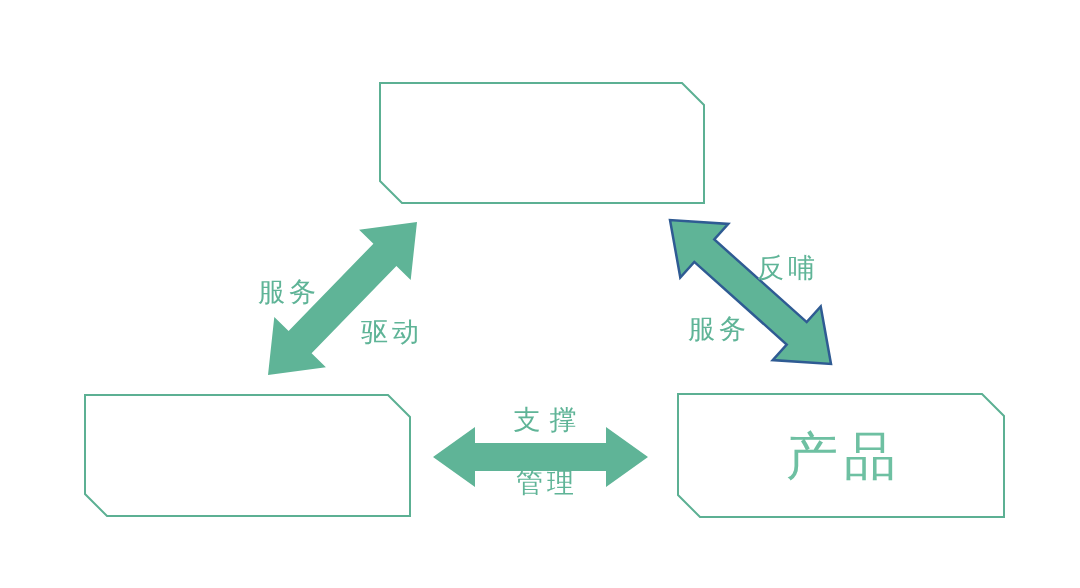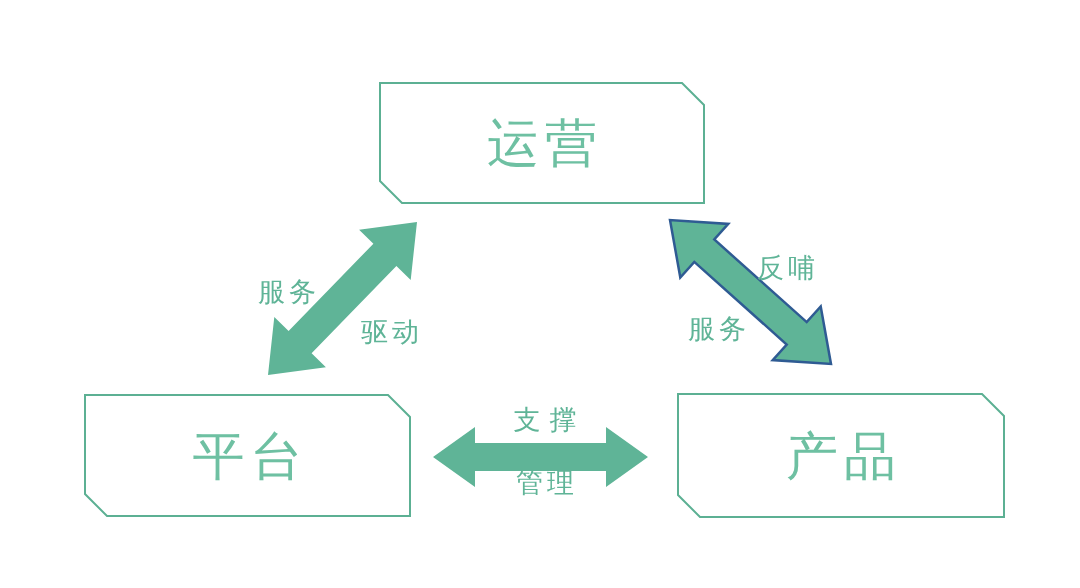--- a/index.html
+++ b/index.html
@@ -60,23 +60,21 @@
 
     <path d="M678,394 L982,394 L1004,416 L1004,517 L700,517 L678,495 Z" fill="#ffffff" stroke="#5cb093" stroke-width="2"></path>
 
     <polygon points="268,375 325.9,367.2 311.6,353.3 396.4,266.1 410.7,280.0 417,222 359.1,229.8 373.4,243.7 288.6,330.9 274.3,317.0" fill="#5fb497"></polygon>
 
     <polygon points="670,220 680.3,277.5 694.3,261.9 786.7,344.5 772.7,360.1 831,364 820.7,306.5 806.7,322.1 714.3,239.5 728.3,223.9" fill="#5fb497" stroke="#2f5b93" stroke-width="2.5" stroke-linejoin="miter"></polygon>
 
     <polygon points="433,457 475,487 475,471 606,471 606,487 648,457 606,427 606,443 475,443 475,427" fill="#5fb497"></polygon>
   </svg>
 
-  <div class="node-label" style="left:380px; top:83px; width:324px; height:120px;">运营</div>
 
-  <div class="node-label" style="left:85px; top:395px; width:325px; height:121px;">平台</div>
 
   <div class="node-label" style="left:678px; top:394px; width:326px; height:123px;">产品</div>
 
   <div class="edge-label" style="left:287px; top:292px;">服务</div>
 
   <div class="edge-label" style="left:390px; top:332px;">驱动</div>
 
   <div class="edge-label" style="left:786px; top:268px;">反哺</div>
 
   <div class="edge-label" style="left:717px; top:329px;">服务</div>

